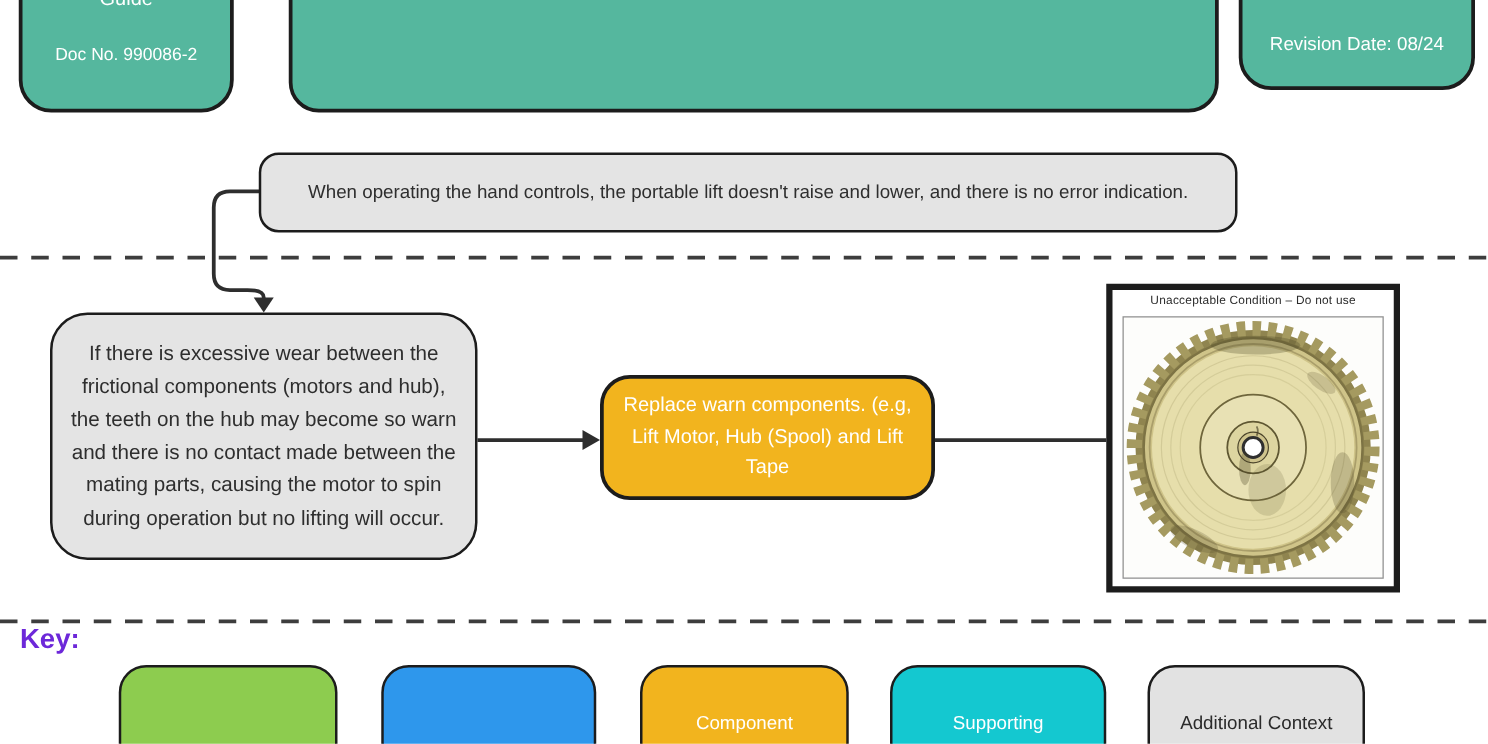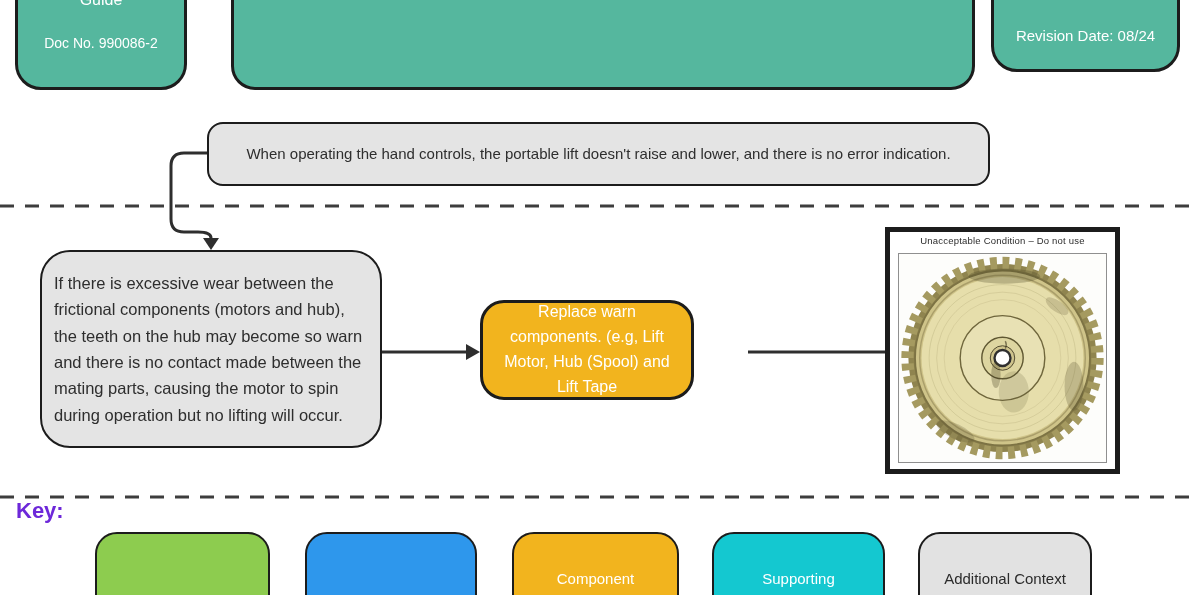--- a/index.html
+++ b/index.html
@@ -22,24 +22,24 @@
   .statement-box{
     left:207px;top:122px;width:783px;height:64px;border-radius:16px;
     border-width:2.5px;background:#e4e4e4;color:#2e2e2e;
     display:flex;align-items:center;justify-content:center;
     font-size:15px;line-height:1.45;text-align:center;padding:0 22px;
   }
   .cause-box{
     left:40px;top:250px;width:342px;height:198px;border-radius:30px;
     border-width:2.5px;background:#e4e4e4;color:#2e2e2e;
     display:flex;align-items:center;justify-content:center;
-    font-size:16.5px;line-height:1.6;text-align:left;padding:8px 12px;
+    font-size:16.5px;line-height:1.6;text-align:center;padding:8px 12px;
   }
   .action-box{
-    left:480px;top:300px;width:214px;height:100px;border-radius:24px;
+    left:480px;top:300px;width:268px;height:100px;border-radius:24px;
     color:#fff;display:flex;align-items:center;justify-content:center;
     font-size:16px;line-height:1.55;text-align:center;padding:6px 10px;
   }
   .photo-frame{
     left:885px;top:227px;width:235px;height:247px;border-width:5px;background:#fff;
   }
   .photo-caption{
     position:absolute;top:3px;left:0;right:0;text-align:center;
     font-size:9.5px;color:#2b2b2b;letter-spacing:.2px;
   }

